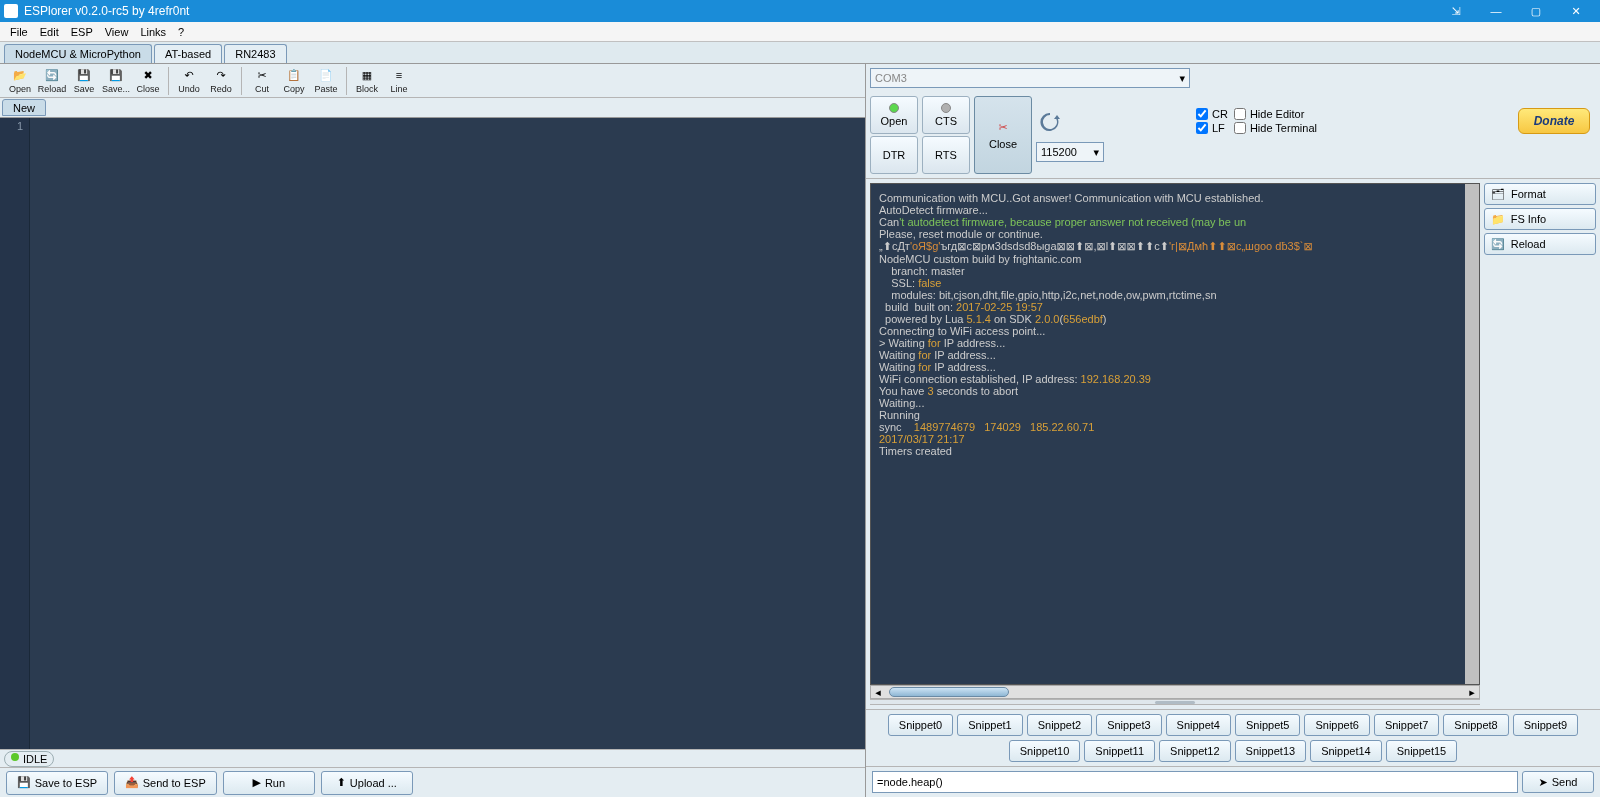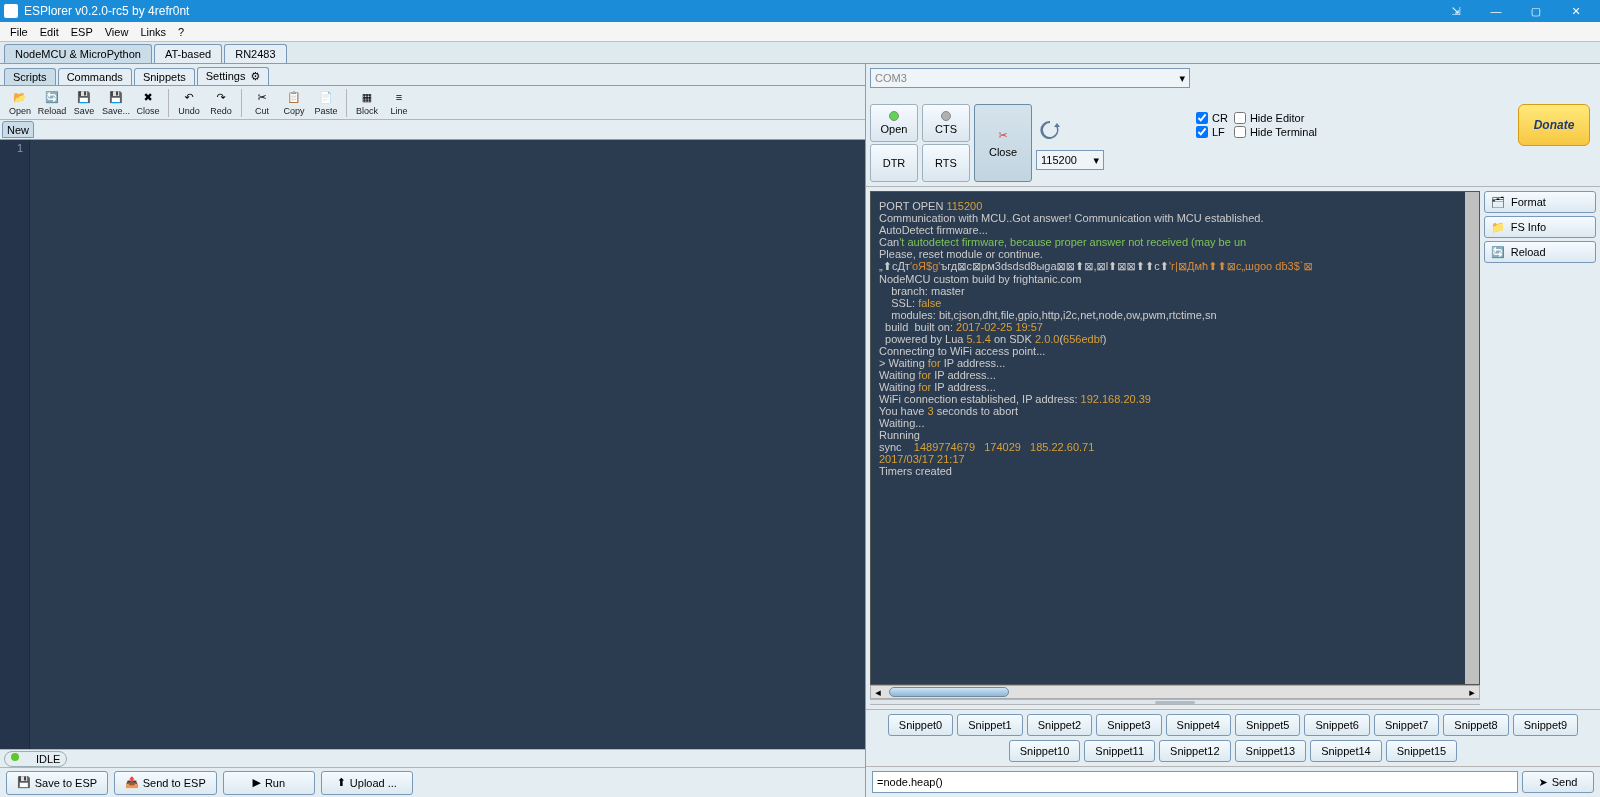--- a/index.html
+++ b/index.html
@@ -18,42 +18,42 @@
   .left { width: 866px; display: flex; flex-direction: column; border-right: 1px solid #999; background: #e4edf2; }
   .left .subtabs { height: 22px; display: flex; align-items: flex-end; padding: 2px 4px 0; border-bottom: 1px solid #999; }
   .subtabs .stab { padding: 2px 8px; border: 1px solid #7a99b8; border-bottom: none; background: #e4eef4; margin-right: 2px; border-radius: 3px 3px 0 0; cursor:pointer; }
   .subtabs .stab.active { background: #c9dce8; }
   .toolbar { height: 34px; display: flex; align-items: center; padding: 2px 4px; border-bottom: 1px solid #b5b5b5; background: #e4edf2; }
   .toolbtn { width: 32px; display: flex; flex-direction: column; align-items: center; justify-content: center; gap: 1px; cursor:pointer; }
   .toolbtn .ico { width: 16px; height: 16px; display:flex; align-items:center; justify-content:center; }
   .toolbtn .lbl { font-size: 9px; color: #222; }
   .tsep { width: 1px; height: 28px; background: #b5b5b5; margin: 0 4px; }
   .filetabs { height: 20px; display: flex; padding: 1px 2px; border-bottom: 1px solid #999; }
-  .filetab { padding: 2px 4px; border: 1px solid #7a99b8; background: #c9dce8; border-radius: 3px 3px 0 0; cursor:pointer; }
+  .filetab { padding: 2px 10px; border: 1px solid #7a99b8; background: #c9dce8; border-radius: 3px 3px 0 0; cursor:pointer; }
   .editor { flex: 1; display: flex; background: #2b3b50; color: #ccc; font-family: Consolas, monospace; font-size: 12px; }
   .gutter { width: 30px; background: #25344a; color: #8899aa; text-align: right; padding: 2px 6px; border-right: 1px solid #1a2838; }
   .codearea { flex: 1; padding: 2px 4px; }
   .statusrow { height: 18px; background: #e4edf2; display: flex; align-items: center; padding: 0 4px; border-top:1px solid #b5b5b5; }
-  .idle { display:inline-flex; background:#e4edf2; border:1px solid #9caeb3; border-radius:8px; padding:1px 6px; gap:17px; }
+  .idle { display:inline-flex; background:#e4edf2; border:1px solid #9caeb3; border-radius:8px; padding:1px 6px; gap:4px; }
   .dot-green { width: 8px; height:8px; border-radius:50%; background:#5cc82a; }
   .bottomrow { height: 30px; display: flex; align-items: center; gap: 6px; padding: 3px 6px; background:#e4edf2; border-top:1px solid #b5b5b5; }
   .bbtn { flex: 0 0 auto; height: 24px; border: 1px solid #7a99b8; background: linear-gradient(#f5fbff,#dce9f0); border-radius: 3px; display: flex; align-items: center; justify-content: center; gap: 4px; cursor:pointer; padding:0 10px; min-width: 92px; }
   .right { flex: 1; display: flex; flex-direction: column; background: #e4edf2; }
   .serialtop { display: flex; padding: 4px; gap: 6px; border-bottom: 1px solid #b5b5b5; }
   .combo { height: 20px; border: 1px solid #7a99b8; background: #eef4f8; display: flex; align-items: center; padding: 0 4px; justify-content: space-between; cursor:pointer; }
   .sqbtn { width: 48px; height: 38px; border:1px solid #9cb0c0; background: linear-gradient(#f5fbff,#dbe6ee); border-radius:3px; display:flex; flex-direction:column; align-items:center; justify-content:center; gap:2px; cursor:pointer; font-size:10px; }
   .sqbtn .led { width: 10px; height:10px; border-radius:50%; background:#b0b0b0; border:1px solid #888;}
   .sqbtn .led.green { background:#5bd84e; }
   .closebtn { width: 58px; height: 78px; border:1px solid #6b8ba3; background: linear-gradient(#d5e3ec,#c2d5e0); border-radius:3px; display:flex; flex-direction:column; align-items:center; justify-content:center; gap:4px; cursor:pointer; }
   .reloadico { width: 28px; height: 28px; display:flex; align-items:center; justify-content:center; cursor:pointer; }
   .baud { width: 68px; }
   .chkcol { display:flex; flex-direction:column; gap:2px; justify-content:center; }
   .chk { display:flex; align-items:center; gap:4px; font-size:10px; }
   .chk input { width:12px; height:12px; }
-  .donate { background: linear-gradient(#ffe97a,#f7c742); border:1px solid #d69a15; border-radius:6px; height:42px; width:72px; display:flex; align-items:center; justify-content:center; font-style:italic; font-weight:bold; color:#1b3b7b; cursor:pointer; font-size:12px;}
+  .donate { background: linear-gradient(#ffe97a,#f7c742); border:1px solid #d69a15; border-radius:6px; height:26px; width:72px; display:flex; align-items:center; justify-content:center; font-style:italic; font-weight:bold; color:#1b3b7b; cursor:pointer; font-size:12px;}
   .midright { flex:1; display:flex; min-height:0; gap:4px; padding:4px; }
   .terminalwrap { flex:1; display:flex; flex-direction:column; min-width:0; }
   .terminal { flex:1; background:#2b3b50; color:#ccc; font-family: Consolas, monospace; font-size:13px; padding:8px; position:relative; overflow:hidden; border: 1px solid #555;}
   .terminal .line { white-space: pre; }
   .c-yellow { color:#d8a038; }
   .c-green  { color:#7ec45a; }
   .c-orange { color:#d88c3a; }
   .hscroll { height: 14px; background:#e0e0e0; border:1px solid #aaa; display:flex; align-items:center; }
   .hscroll .thumb { width: 120px; height:10px; background:linear-gradient(#cde4f5,#8fb7d4); border:1px solid #6a8aa5; border-radius:6px; margin-left:4px; }
   .hscroll .arrow { width:14px; text-align:center; }
@@ -94,29 +94,20 @@
 
 <div class="maintabs">
   <div class="tab active">NodeMCU &amp; MicroPython</div>
   <div class="tab">AT-based</div>
   <div class="tab">RN2483</div>
 </div>
 
 <div class="body">
 
   <div class="left">
-    <div class="subtabs">
-      <div class="stab active">Scripts</div>
-      <div class="stab">Commands</div>
-      <div class="stab">Snippets</div>
-      <div class="stab">
-        <span>Settings</span>
-        <span style="margin-left:2px;">⚙</span>
-      </div>
-    </div>
 
     <div class="toolbar" id="toolbar">
         <div class="toolbtn">
           <span class="ico">📂</span>
           <span class="lbl">Open</span>
         </div>
         <div class="toolbtn">
           <span class="ico">🔄</span>
           <span class="lbl">Reload</span>
         </div>
@@ -199,21 +190,21 @@
       <div class="bbtn">
         <span>⬆</span>
         <span>Upload ...</span>
       </div>
     </div>
   </div>
 
   <div class="right">
     <div class="serialtop">
 
-      <div style="display:flex; flex-direction:column; gap:16px;">
+      <div style="display:flex; flex-direction:column; gap:8px;">
         <div class="combo" style="width:320px">
           <span style="color:#888;">COM3</span>
           <span>▾</span>
         </div>
         <div style="display:flex; gap:4px;">
           <div style="display:flex; flex-direction:column; gap:2px;">
             <div class="sqbtn">
               <span class="led green"></span>
               <span>Open</span>
             </div>
@@ -272,21 +263,20 @@
       <div style="display:flex; align-items:center; margin-left:auto; padding-right:6px;">
         <div class="donate">Donate</div>
       </div>
     </div>
 
     <div class="midright">
       <div class="terminalwrap">
         <div class="terminal" id="terminal">
           <div class="vscroll"></div>
         <div class="line"><span></span></div>
-            <div class="line"><span>PORT OPEN </span><span class="c-yellow">115200</span></div>
             <div class="line"><span></span></div>
             <div class="line"><span>Communication with MCU..Got answer! Communication with MCU established.</span></div>
             <div class="line"><span>AutoDetect firmware...</span></div>
             <div class="line"><span></span></div>
             <div class="line"><span>Can</span><span class="c-green">'t autodetect firmware, because proper answer not received (may be un</span></div>
             <div class="line"><span>Please, reset module or continue.</span></div>
             <div class="line"><span>„⬆сДт</span><span class="c-orange">'оЯ$g'</span><span>ъгд⊠с⊠рм3dsdsd8ыgа⊠⊠⬆⊠,⊠l⬆⊠⊠⬆⬆с⬆</span><span class="c-orange">'г|⊠Дмћ⬆⬆⊠с„шgoo dƀ3$`⊠</span></div>
             <div class="line"><span></span></div>
             <div class="line"><span>NodeMCU custom build by frightanic.com</span></div>
             <div class="line"><span>    branch: master</span></div>

